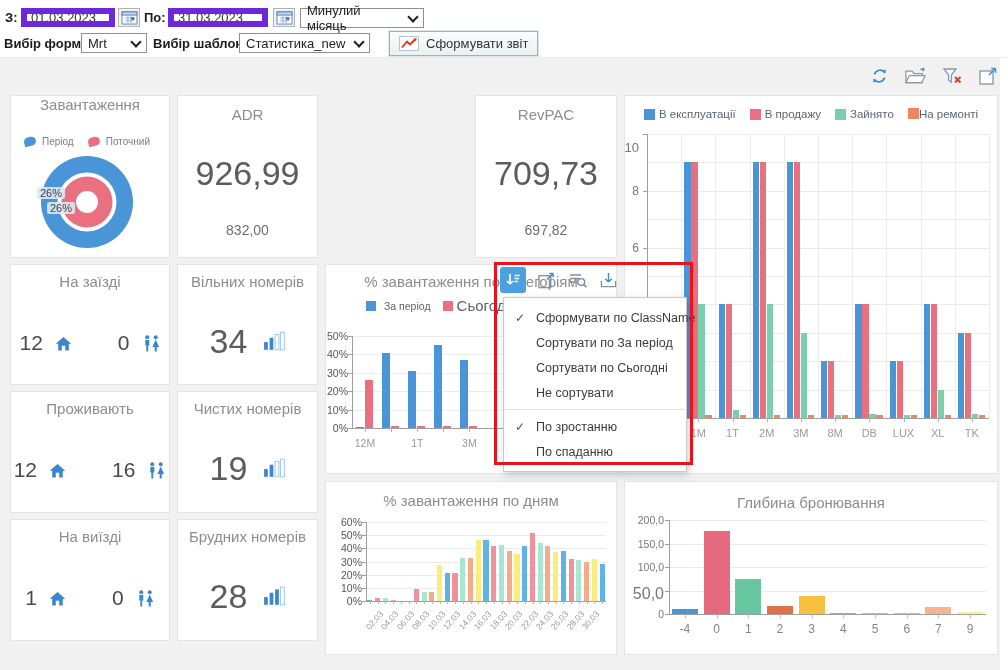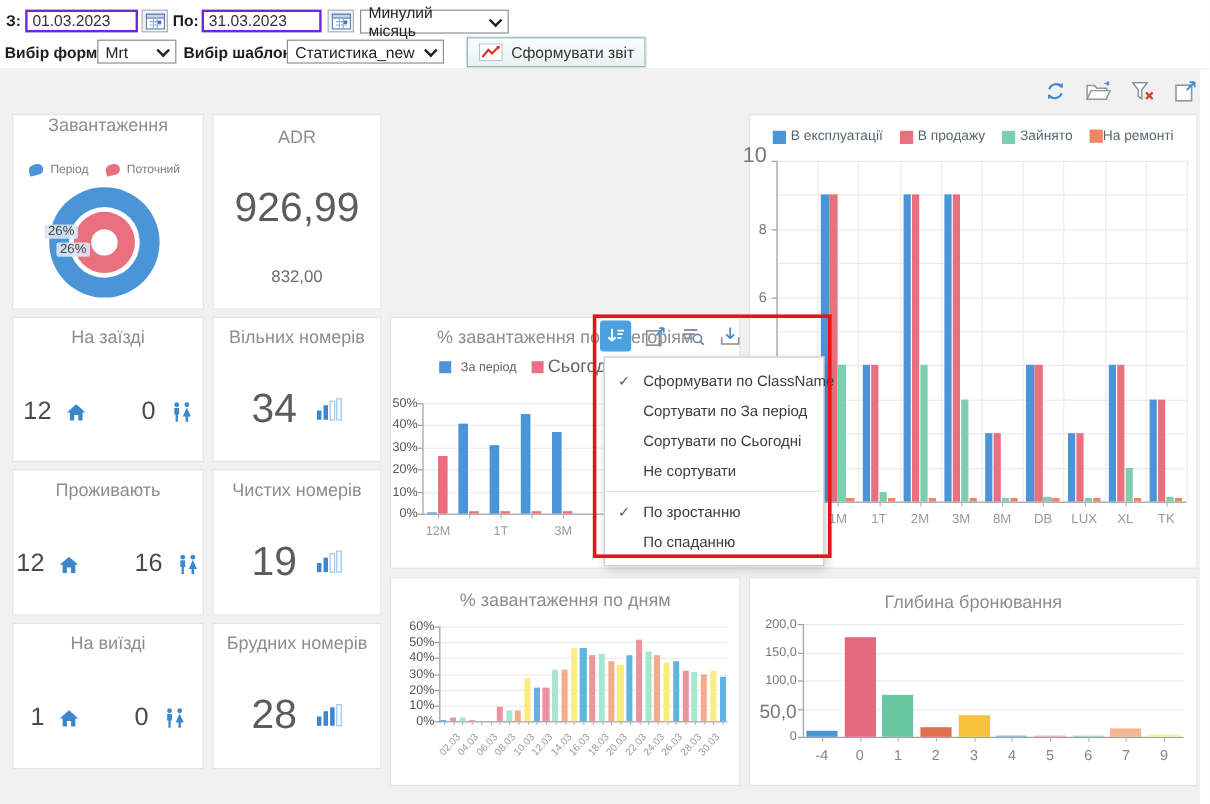--- a/index.html
+++ b/index.html
@@ -1,21 +1,21 @@
 <!DOCTYPE html>
 <html><head>
 <meta charset="utf-8">
 <style>
   html,body{margin:0;padding:0;background:#fff;}
   .screen{position:relative;width:1008px;height:670px;background:#fff;overflow:hidden;
           font-family:"Liberation Sans",sans-serif;-webkit-font-smoothing:antialiased;}
   
   .topbar{position:absolute;left:0;top:0;width:100%;height:57px;background:#fff;border-bottom:1px solid #ececec;z-index:5;}
   .tlabel{position:absolute;font-size:13px;font-weight:bold;color:#1c1c1c;white-space:nowrap;}
-  .tinput{position:absolute;height:19px;border:2px solid #6d28d9;font-size:13px;color:#333;padding:0 4px;
+  .tinput{position:absolute;height:19px;border:6px solid #6d28d9;font-size:13px;color:#333;padding:0 4px;
           box-sizing:border-box;font-family:"Liberation Sans",sans-serif;}
   .calbtn{position:absolute;width:22px;height:19px;border:1px solid #b3b3b3;background:#eef3f9;padding:0;
           display:flex;align-items:center;justify-content:center;cursor:pointer;box-sizing:border-box;}
   .tselect{position:absolute;height:20px;border:1px solid #8f8f8f;background:#fff;font-size:13px;color:#222;
            display:flex;align-items:center;justify-content:space-between;padding:0 6px;box-sizing:border-box;cursor:pointer;}
   .chev{width:6px;height:6px;border-right:2px solid #222;border-bottom:2px solid #222;
         transform:rotate(45deg);margin-left:8px;margin-top:-3px;flex:none;}
   .genbtn{position:absolute;height:25px;border:1px solid #94b8b6;background:linear-gradient(#fbfdfd,#e9f1f1);
           box-shadow:0 0 0 1px #dcebea;display:flex;align-items:center;gap:7px;padding:0 9px;font-size:13px;color:#333;
           cursor:pointer;font-family:"Liberation Sans",sans-serif;box-sizing:border-box;}
@@ -151,20 +151,25 @@
         <div class="dc" style="width:22px;height:22px;background:#fff"></div>
       </div>
       <span class="dpct" style="left:26px;top:91px">26%</span>
       <span class="dpct" style="left:36px;top:106px">26%</span>
     </div>
 
     <div class="card" style="left:177px;top:38px;width:141px;height:163px">
       <div class="ctitle" style="top:10px">ADR</div>
       <div class="bigval" style="top:58px">926,99</div>
       <div class="subval" style="top:126px">832,00</div>
+    </div>
+    <div class="card" style="left:475px;top:38px;width:142px;height:163px">
+      <div class="ctitle" style="top:10px">RevPAC</div>
+      <div class="bigval" style="top:58px">709,73</div>
+      <div class="subval" style="top:126px">697,82</div>
     </div>
 
     <div class="card" style="left:10px;top:207px;width:160px;height:121px">
       <div class="ctitle" style="top:8px">На заїзді</div>
       <div class="kpirow" style="top:64px;height:28px;gap:12px">
         <span class="kpinum">12</span>
         <span style="display:flex">
             <svg width="17" height="15" viewBox="0 0 16 14">
               <path d="M8 0.8 L15.3 7.2 H13 V13.5 H9.6 V9.2 H6.4 V13.5 H3 V7.2 H0.7 Z" fill="#3c87cc"></path>
             </svg>
@@ -460,21 +465,21 @@
           <div style="position: absolute; left: -10px; top: 315px; width: 24px; text-align: right; font-size: 12px; color: rgb(119, 119, 119);">0</div>
           <div style="position: absolute; left: 18px; top: 265.2px; width: 4px; height: 1px; background: rgb(159, 159, 159);"></div>
           <div style="position: absolute; left: -10px; top: 258.2px; width: 24px; text-align: right; font-size: 12px; color: rgb(119, 119, 119);">2</div>
           <div style="position: absolute; left: 18px; top: 208.4px; width: 4px; height: 1px; background: rgb(159, 159, 159);"></div>
           <div style="position: absolute; left: -10px; top: 201.4px; width: 24px; text-align: right; font-size: 12px; color: rgb(119, 119, 119);">4</div>
           <div style="position: absolute; left: 18px; top: 151.6px; width: 4px; height: 1px; background: rgb(159, 159, 159);"></div>
           <div style="position: absolute; left: -10px; top: 144.6px; width: 24px; text-align: right; font-size: 12px; color: rgb(119, 119, 119);">6</div>
           <div style="position: absolute; left: 18px; top: 94.8px; width: 4px; height: 1px; background: rgb(159, 159, 159);"></div>
           <div style="position: absolute; left: -10px; top: 87.8px; width: 24px; text-align: right; font-size: 12px; color: rgb(119, 119, 119);">8</div>
           <div style="position: absolute; left: 18px; top: 38px; width: 4px; height: 1px; background: rgb(159, 159, 159);"></div>
-          <div style="position: absolute; left: -10px; top: 23px; width: 24px; text-align: right; font-size: 18px; color: rgb(119, 119, 119);">10</div>
+          <div style="position: absolute; left: -10px; top: 44px; width: 24px; text-align: right; font-size: 13px; color: rgb(119, 119, 119);">10</div>
           <div style="position: absolute; left: 39.1px; top: 322px; width: 1px; height: 4px; background: rgb(181, 181, 181);"></div>
           <div style="position: absolute; left: 22px; top: 331px; width: 34.2px; text-align: center; font-size: 11px; color: rgb(154, 154, 154);">12M</div>
           <div style="position: absolute; left: 73.3px; top: 322px; width: 1px; height: 4px; background: rgb(181, 181, 181);"></div>
           <div style="position: absolute; left: 56.2px; top: 331px; width: 34.2px; text-align: center; font-size: 11px; color: rgb(154, 154, 154);">1M</div>
           <div style="position: absolute; left: 107.5px; top: 322px; width: 1px; height: 4px; background: rgb(181, 181, 181);"></div>
           <div style="position: absolute; left: 90.4px; top: 331px; width: 34.2px; text-align: center; font-size: 11px; color: rgb(154, 154, 154);">1T</div>
           <div style="position: absolute; left: 141.7px; top: 322px; width: 1px; height: 4px; background: rgb(181, 181, 181);"></div>
           <div style="position: absolute; left: 124.6px; top: 331px; width: 34.2px; text-align: center; font-size: 11px; color: rgb(154, 154, 154);">2M</div>
           <div style="position: absolute; left: 175.9px; top: 322px; width: 1px; height: 4px; background: rgb(181, 181, 181);"></div>
           <div style="position: absolute; left: 158.8px; top: 331px; width: 34.2px; text-align: center; font-size: 11px; color: rgb(154, 154, 154);">3M</div>

